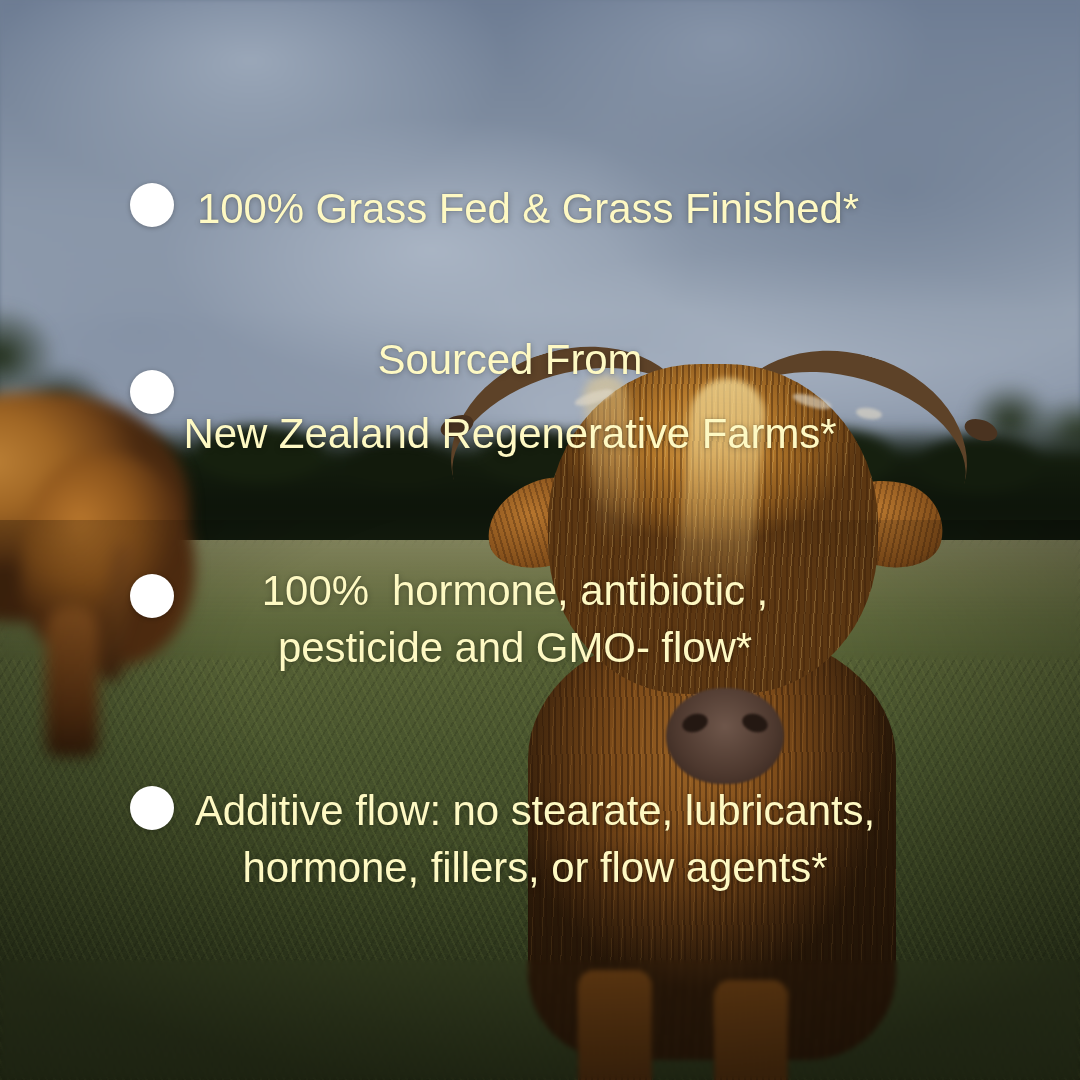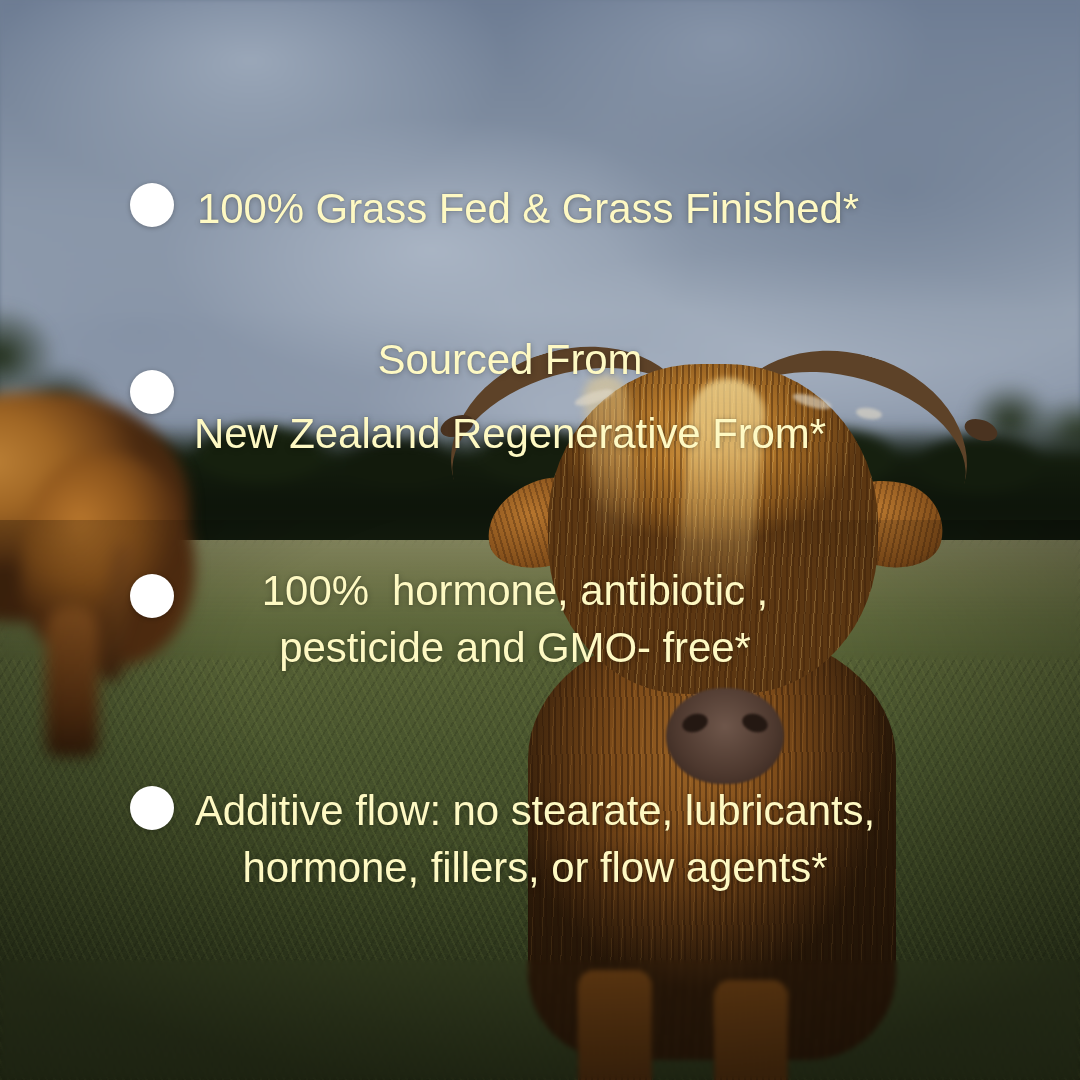--- a/index.html
+++ b/index.html
@@ -367,24 +367,24 @@
     <div class="bottom-blur"></div>
   </div>
 
   <div class="overlay">
 
     <div class="dot" style="left:130px; top:183px;"></div>
     <div class="bullet-text left" style="left:197px; top:180px;">100% Grass Fed &amp; Grass Finished*</div>
 
     <div class="dot" style="left:130px; top:370px;"></div>
     <div class="bullet-text center" style="left:180px; top:331px; width:660px;">Sourced From</div>
-    <div class="bullet-text center" style="left:180px; top:405px; width:660px;">New Zealand Regenerative From*</div>
+    <div class="bullet-text center" style="left:180px; top:405px; width:660px;">New Zealand Regenerative Farms*</div>
 
     <div class="dot" style="left:130px; top:574px;"></div>
     <div class="bullet-text center" style="left:250px; top:562px; width:530px;">100%  hormone, antibiotic ,</div>
-    <div class="bullet-text center" style="left:250px; top:619px; width:530px;">pesticide and GMO- free*</div>
+    <div class="bullet-text center" style="left:250px; top:619px; width:530px;">pesticide and GMO- flow*</div>
 
     <div class="dot" style="left:130px; top:786px;"></div>
     <div class="bullet-text center" style="left:190px; top:782px; width:690px;">Additive flow: no stearate, lubricants,</div>
     <div class="bullet-text center" style="left:190px; top:839px; width:690px;">hormone, fillers, or flow agents*</div>
   </div>
 
 </div>
 
 </body></html>

